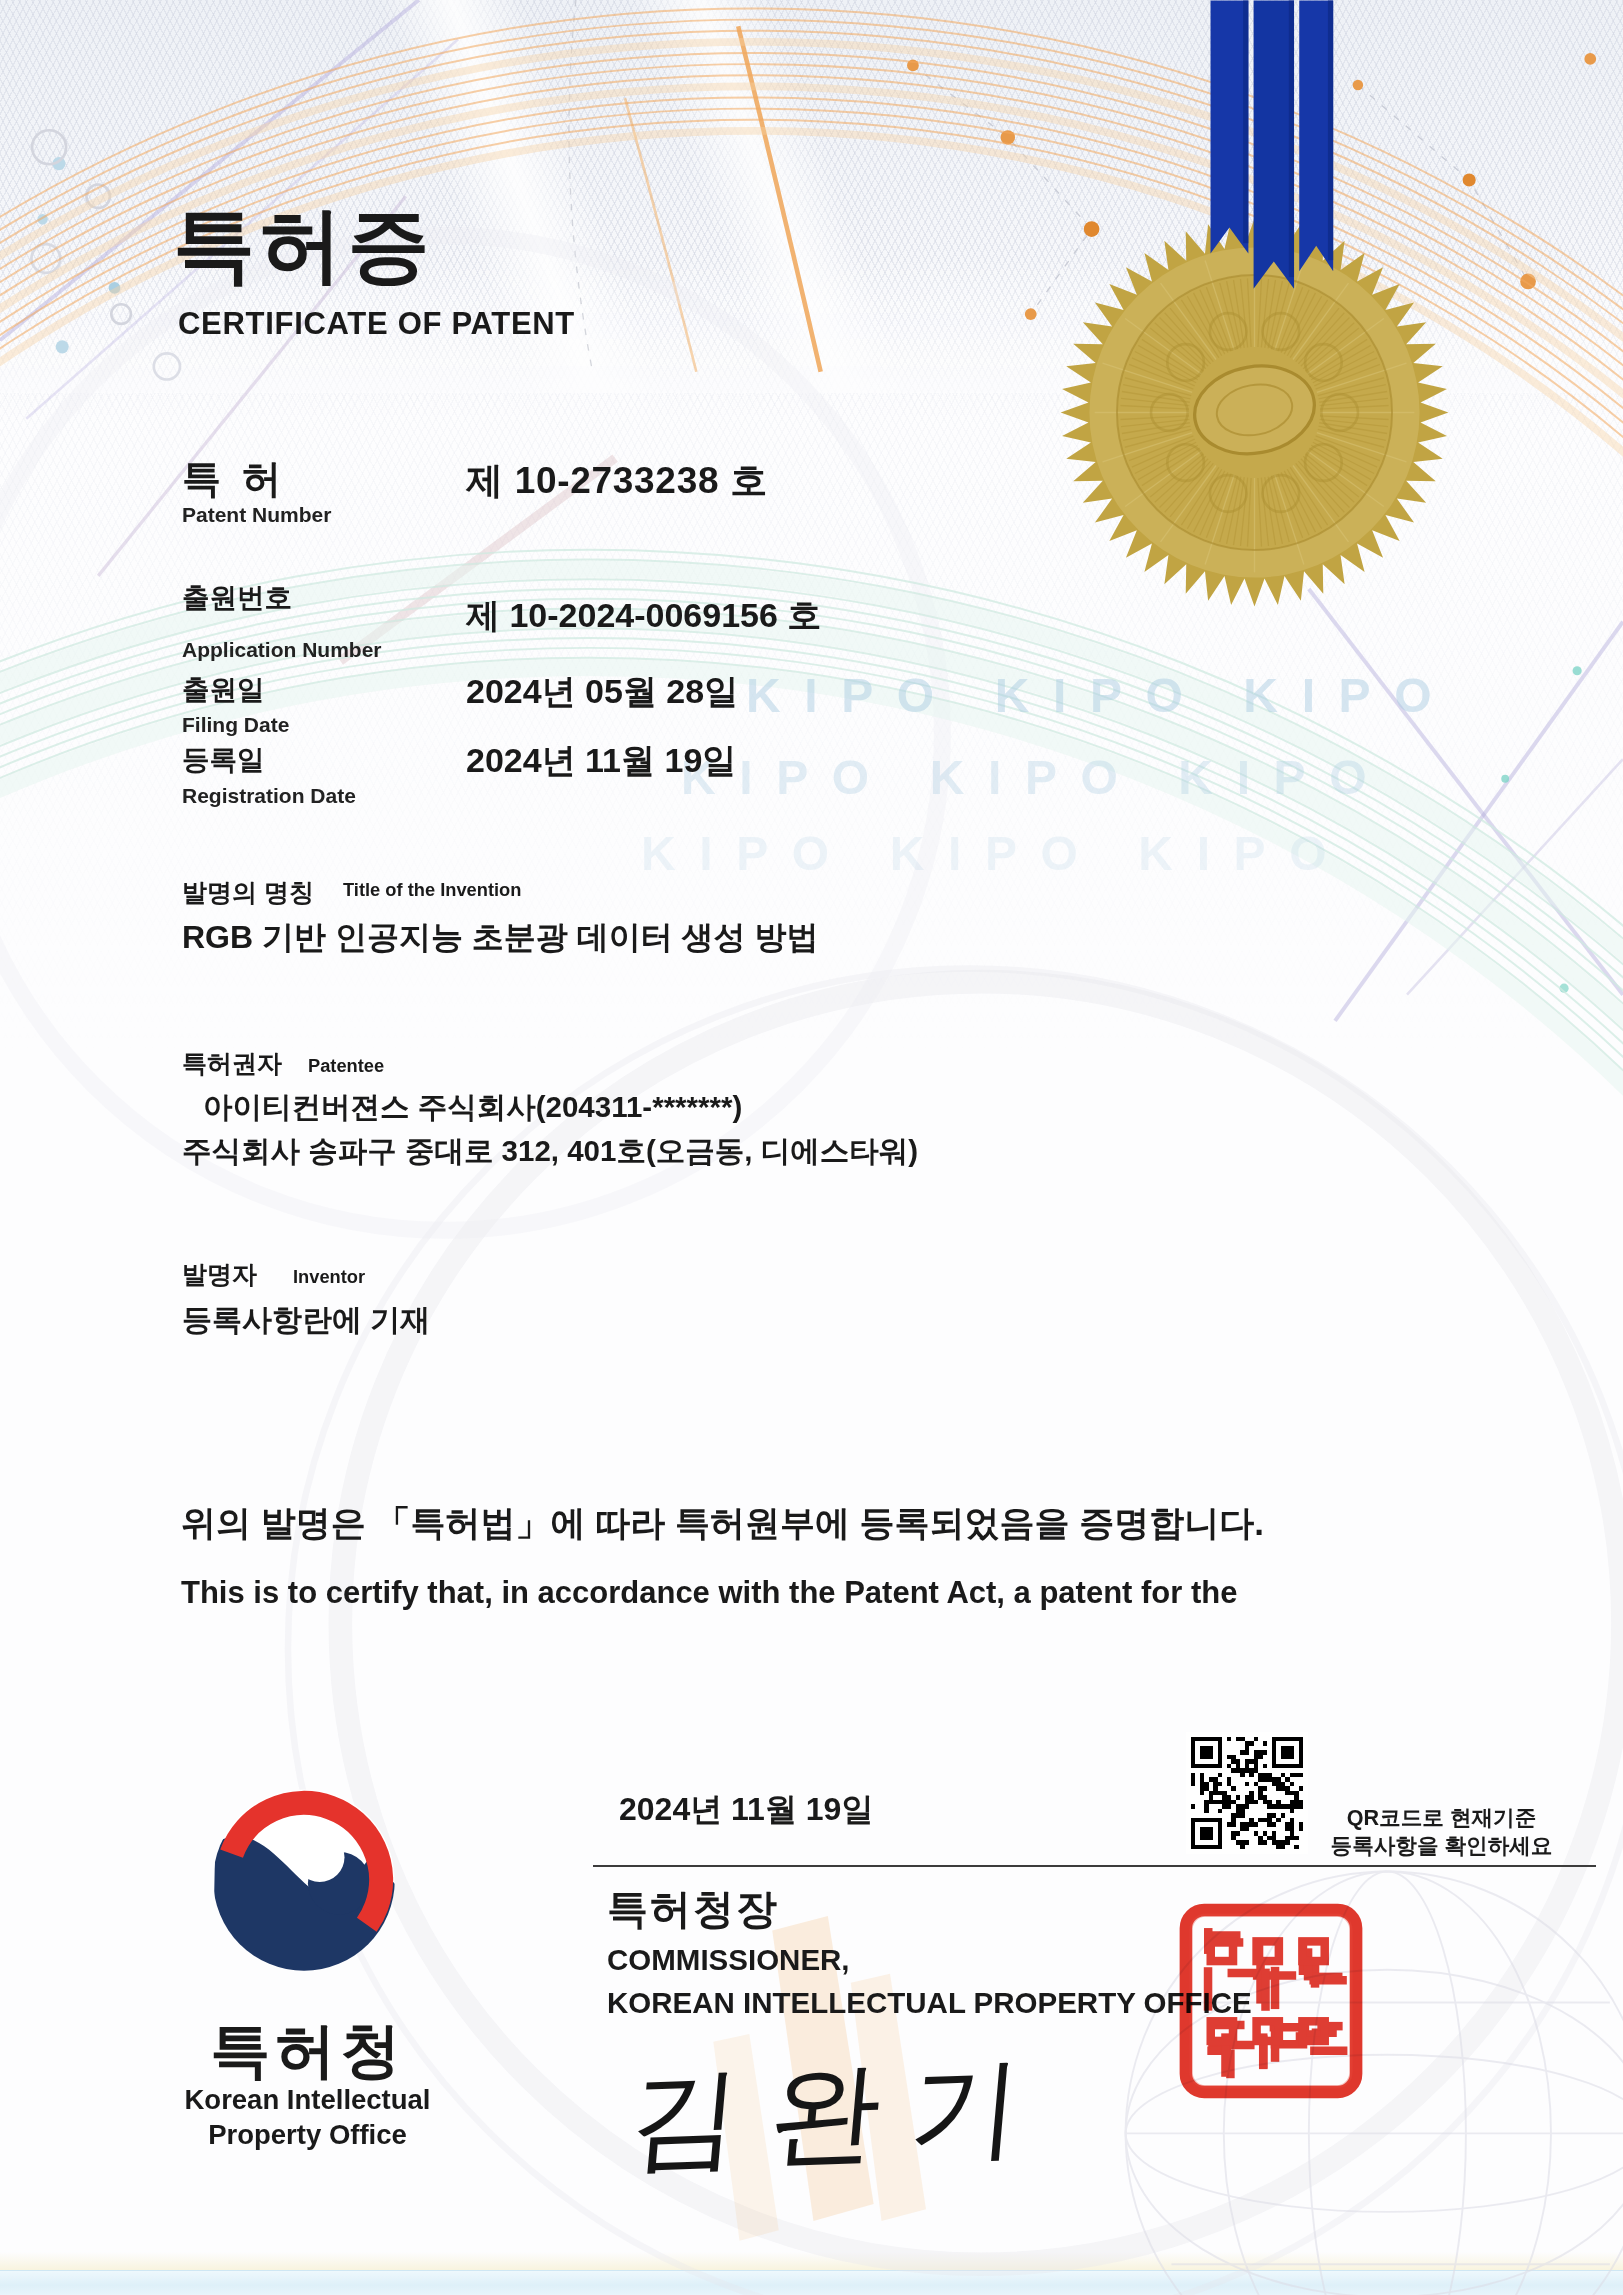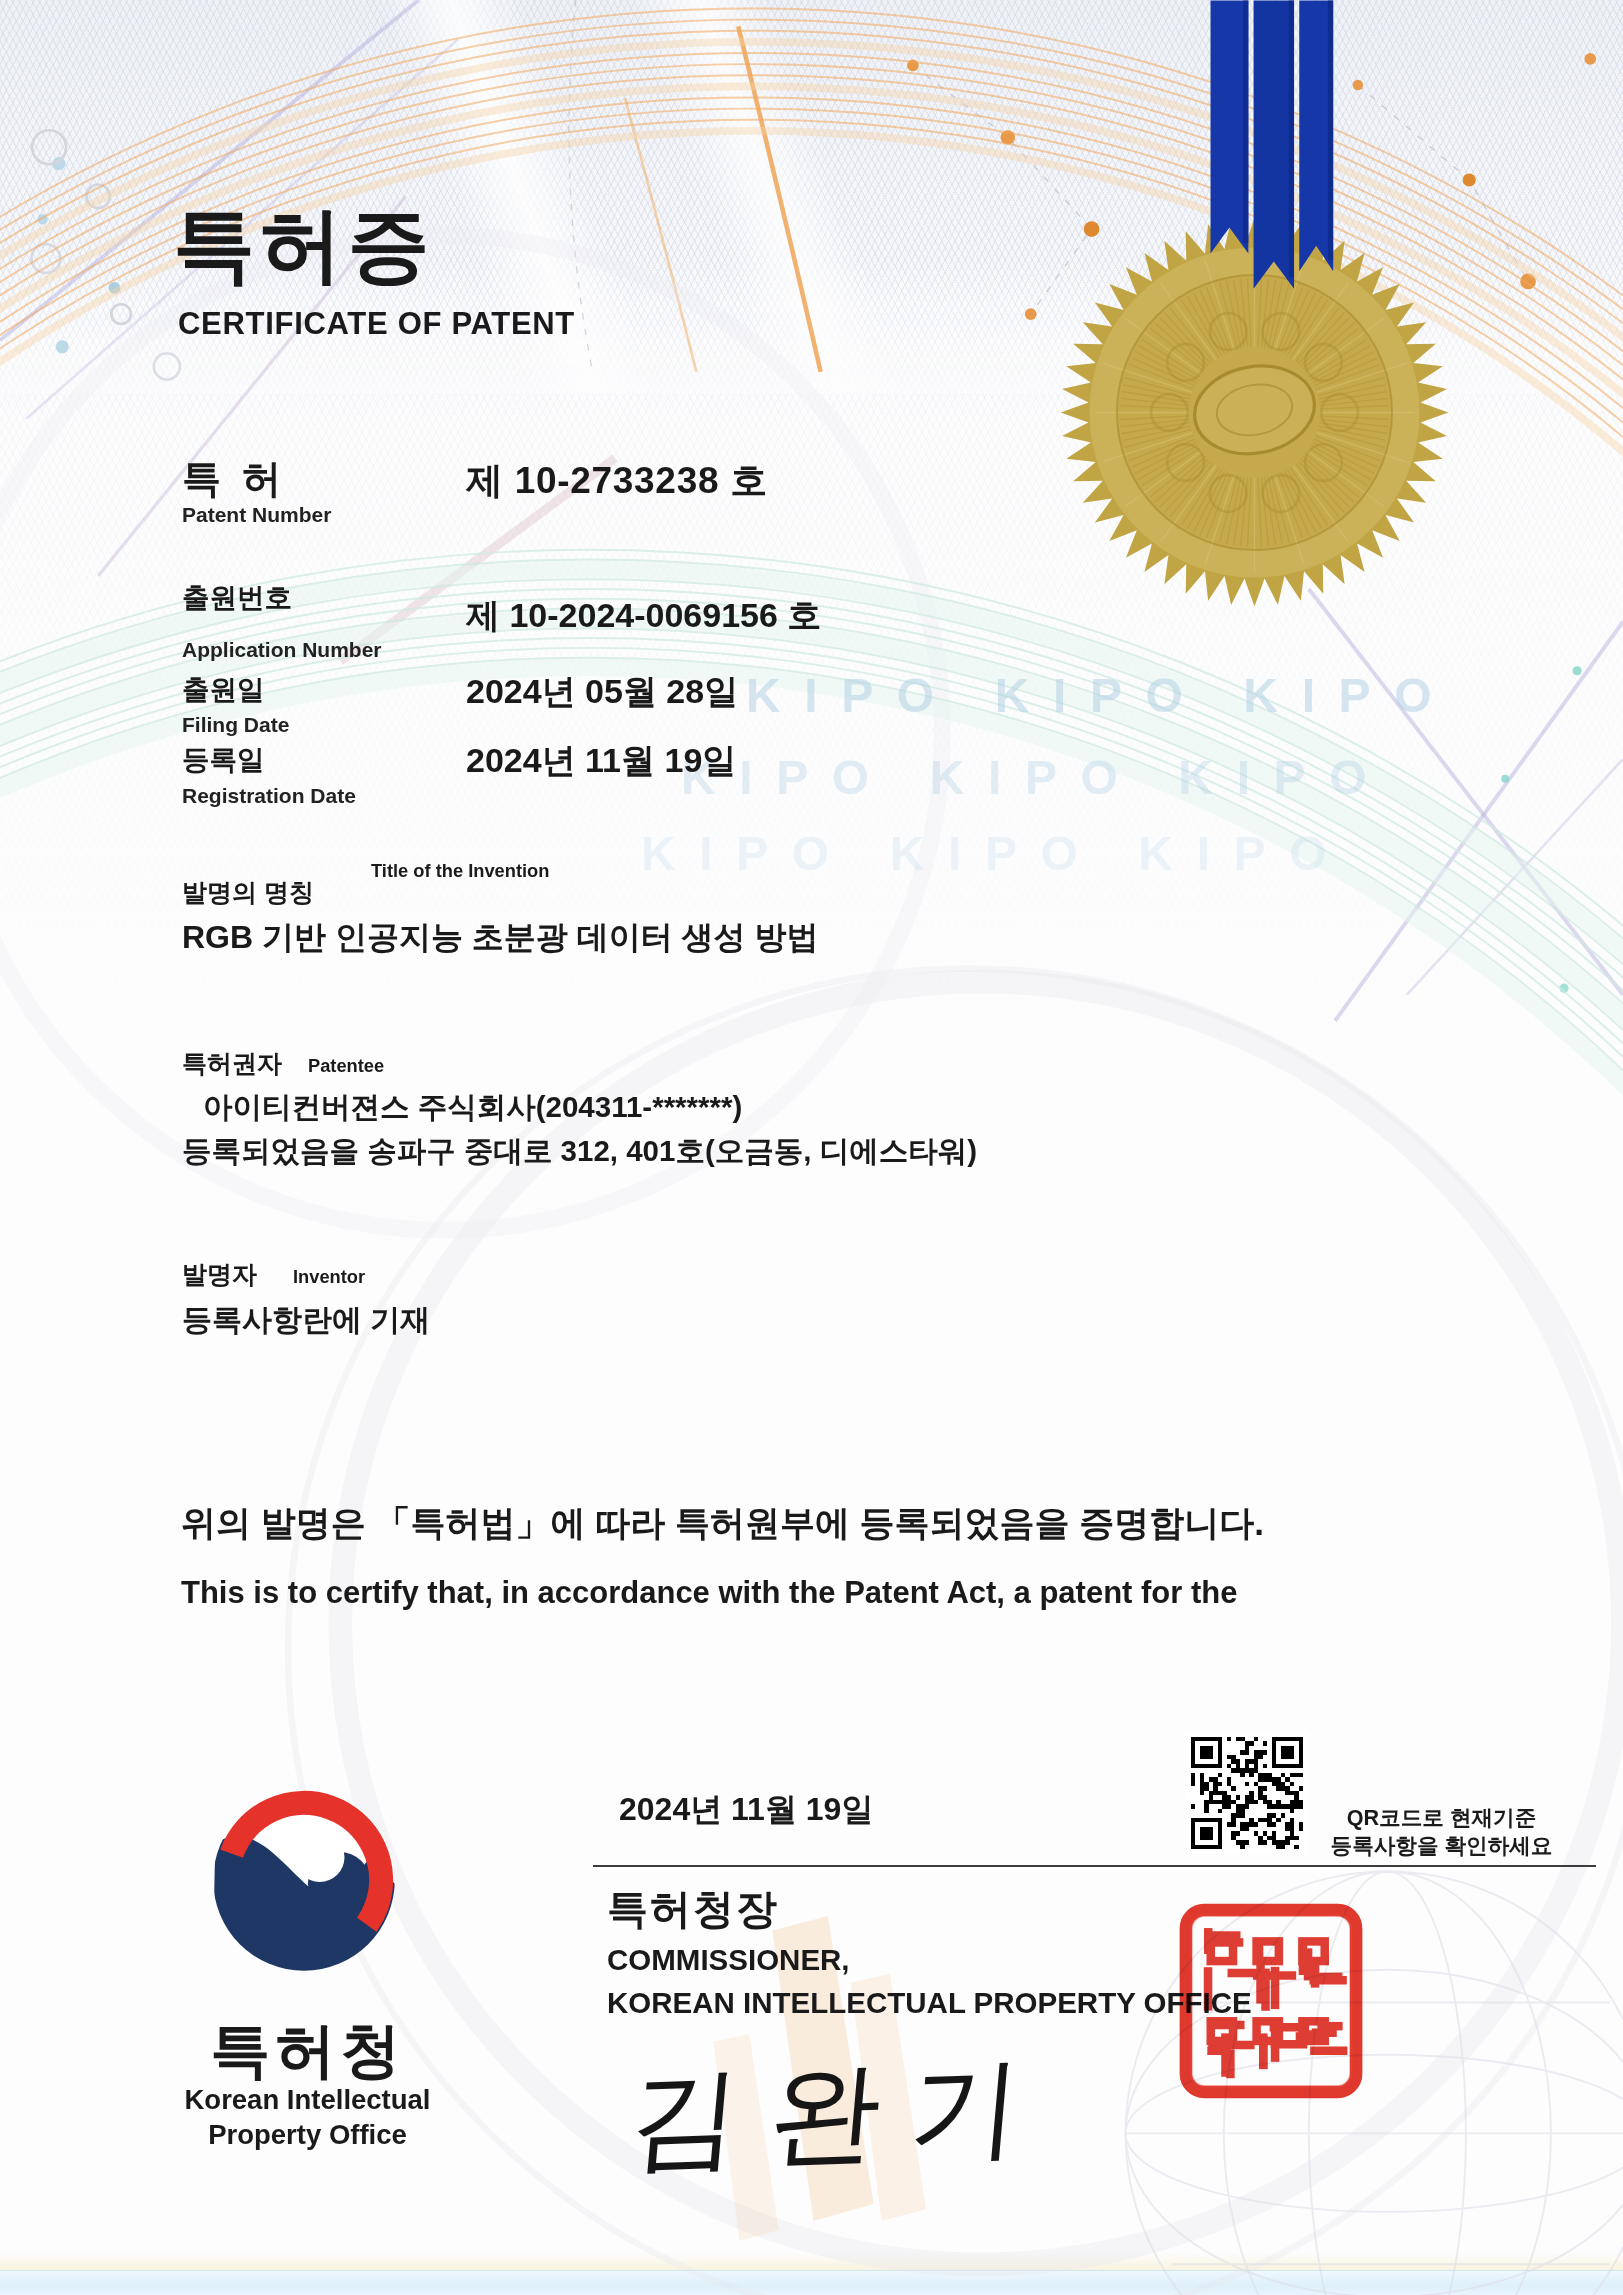--- a/index.html
+++ b/index.html
@@ -163,27 +163,27 @@
 
   <div class="abs lab-ko" style="left:182px;top:672px;">출원일</div>
   <div class="abs lab-en" style="left:182px;top:713px;font-size:21px;">Filing Date</div>
   <div class="abs val" style="left:466px;top:669px;">2024년 05월 28일</div>
 
   <div class="abs lab-ko" style="left:182px;top:742px;">등록일</div>
   <div class="abs lab-en" style="left:182px;top:784px;font-size:21px;">Registration Date</div>
   <div class="abs val" style="left:466px;top:738px;">2024년 11월 19일</div>
 
   <div class="abs lab-sm" style="left:182px;top:876px;">발명의 명칭</div>
-  <div class="abs lab-sme" style="left:343px;top:860px;margin-left:28px;">Title of the Invention</div>
+  <div class="abs lab-sme" style="left:343px;top:879px;">Title of the Invention</div>
   <div class="abs" style="left:182px;top:916px;font-size:32px;font-weight:bold;">RGB 기반 인공지능 초분광 데이터 생성 방법</div>
 
   <div class="abs lab-sm" style="left:182px;top:1047px;">특허권자</div>
   <div class="abs lab-sme" style="left:308px;top:1055px;">Patentee</div>
   <div class="abs val-m" style="left:182px;top:1088px;font-size:29.5px;margin-left:21px;">아이티컨버젼스 주식회사(204311-*******)</div>
-  <div class="abs val-m" style="left:182px;top:1132px;font-size:29.5px;">등록되었음을 송파구 중대로 312, 401호(오금동, 디에스타워)</div>
+  <div class="abs val-m" style="left:182px;top:1132px;font-size:29.5px;">주식회사 송파구 중대로 312, 401호(오금동, 디에스타워)</div>
 
   <div class="abs lab-sm" style="left:182px;top:1258px;">발명자</div>
   <div class="abs lab-sme" style="left:293px;top:1266px;">Inventor</div>
   <div class="abs val-m" style="left:182px;top:1300px;text-align:center;">등록사항란에 기재</div>
 
   <div class="abs stmt-ko" style="left:181px;top:1500px;">위의 발명은 「특허법」에 따라 특허원부에 등록되었음을 증명합니다.</div>
   <div class="abs stmt-en" style="left:181px;top:1575px;">This is to certify that, in accordance with the Patent Act, a patent for the</div>
 
   <div class="abs date-txt" style="left:619px;top:1788px;">2024년 11월 19일</div>
   <div class="abs sig-line"></div>

